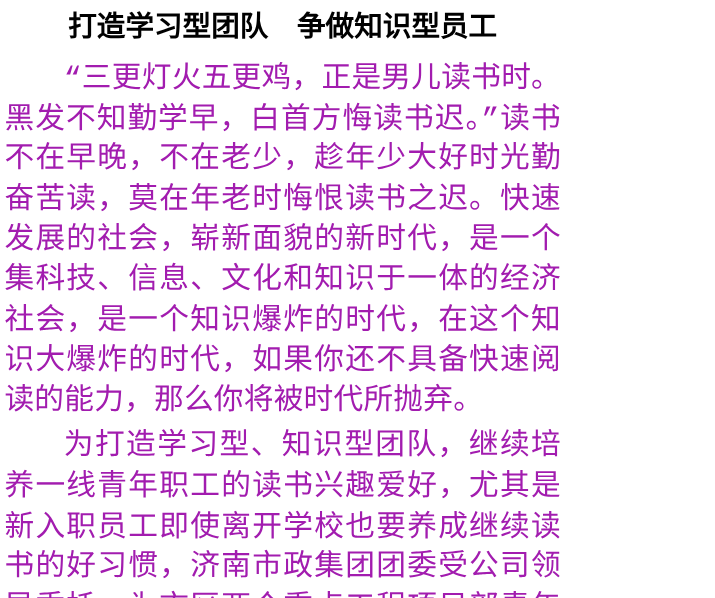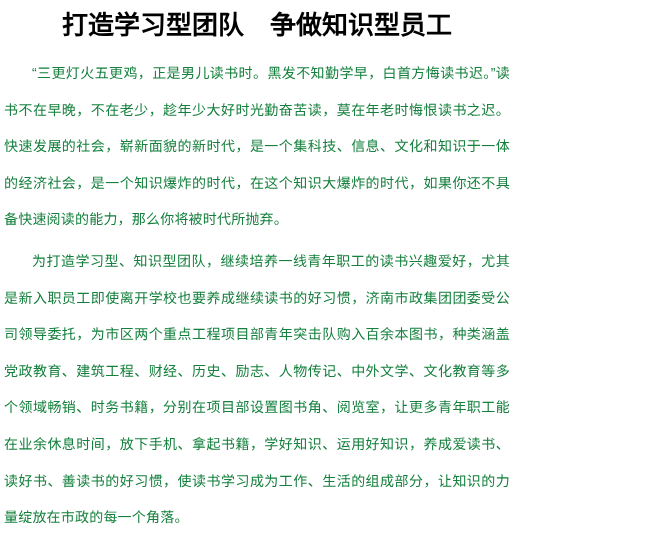--- a/index.html
+++ b/index.html
@@ -20,28 +20,28 @@
   .doc-title {
     font-family: "DejaVu Sans", "Liberation Sans", sans-serif;
     font-weight: bold;
     font-size: 26px;
     line-height: 34px;
     text-align: center;
     margin: 0 0 13px 0;
     color: #000000;
   }
   .doc-para {
-    font-family: Liberation Sans, sans-serif;
-    font-size: 14px;
+    font-family: Liberation Mono, monospace;
+    font-size: 27px;
     line-height: 36.6px;
     text-align: justify;
     text-justify: inter-ideograph;
     text-indent: 2em;
     margin: 0;
-    color: #15803d;
+    color: #a21caf;
     letter-spacing: 0.2px;
   }
   .doc-para + .doc-para {
     margin-top: 5px;
   }
 </style>
 </head>
 <body>
 
 <div class="page">

